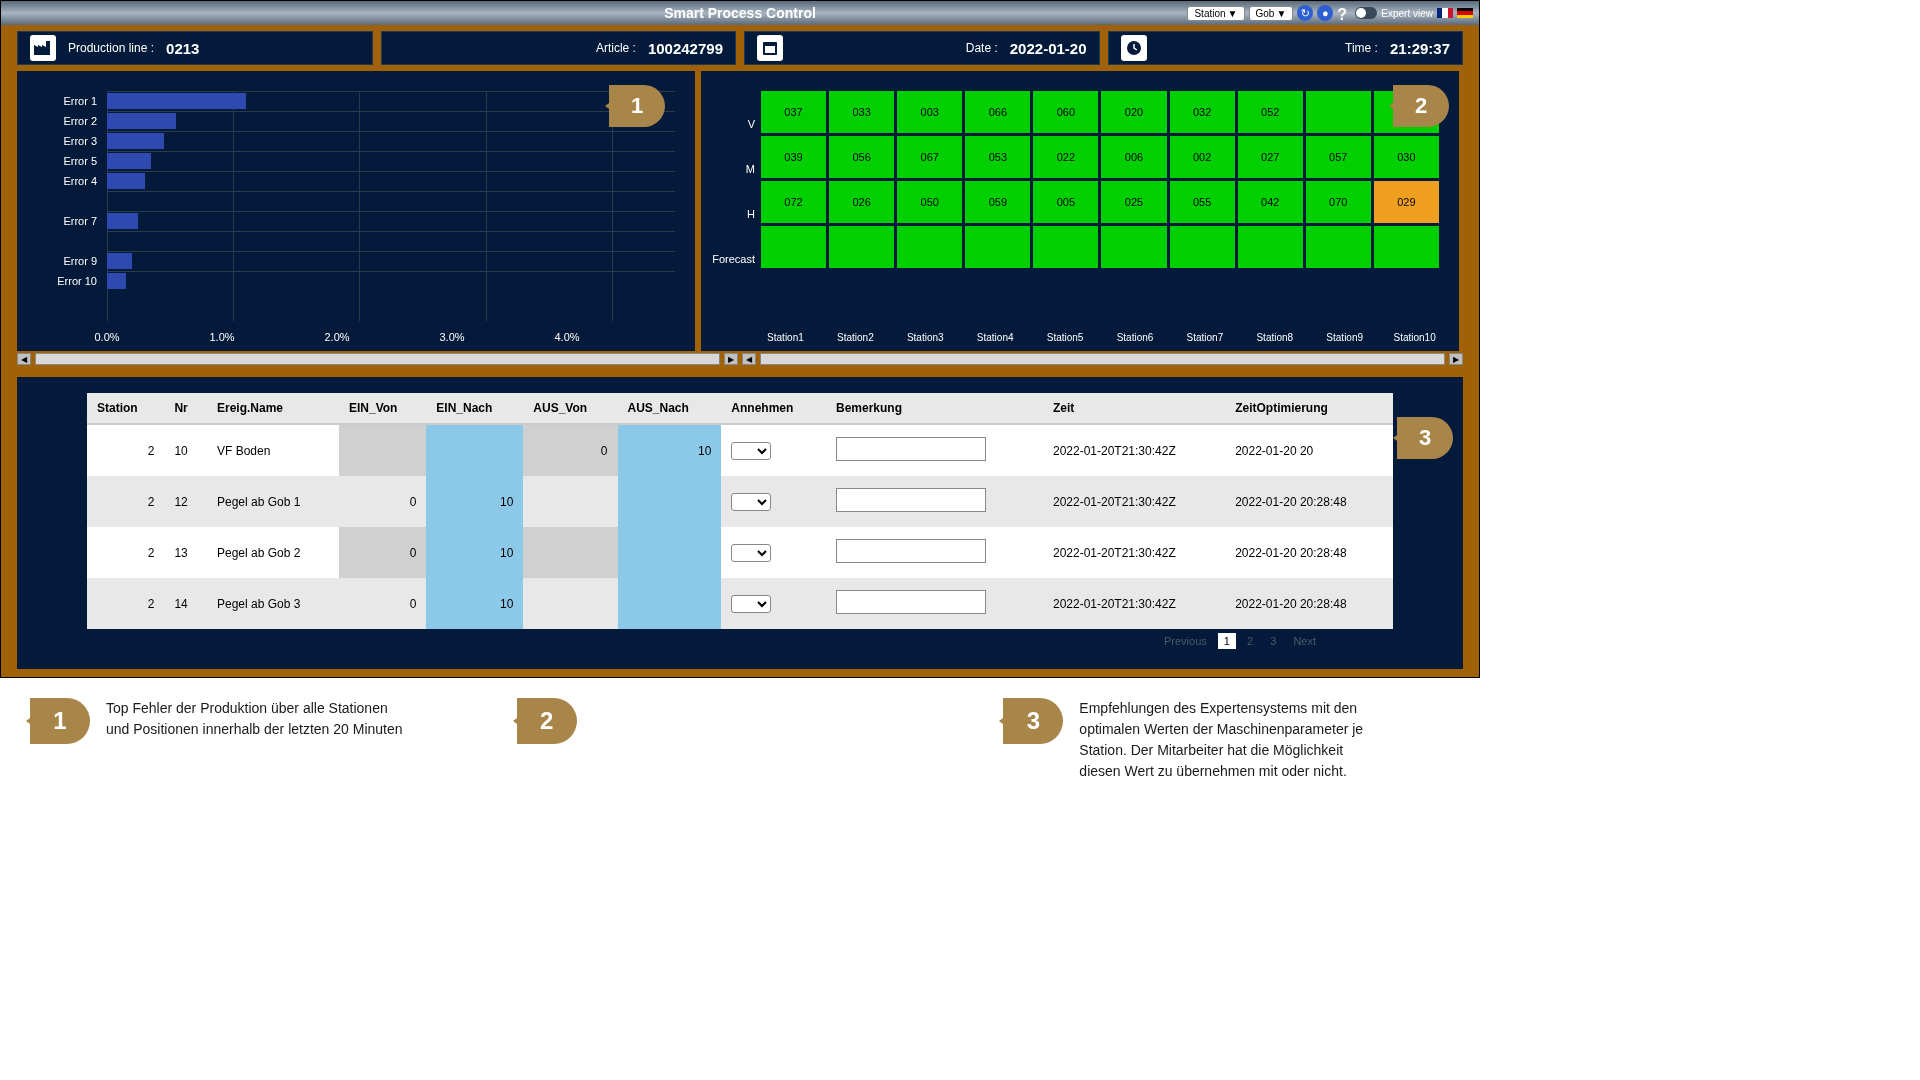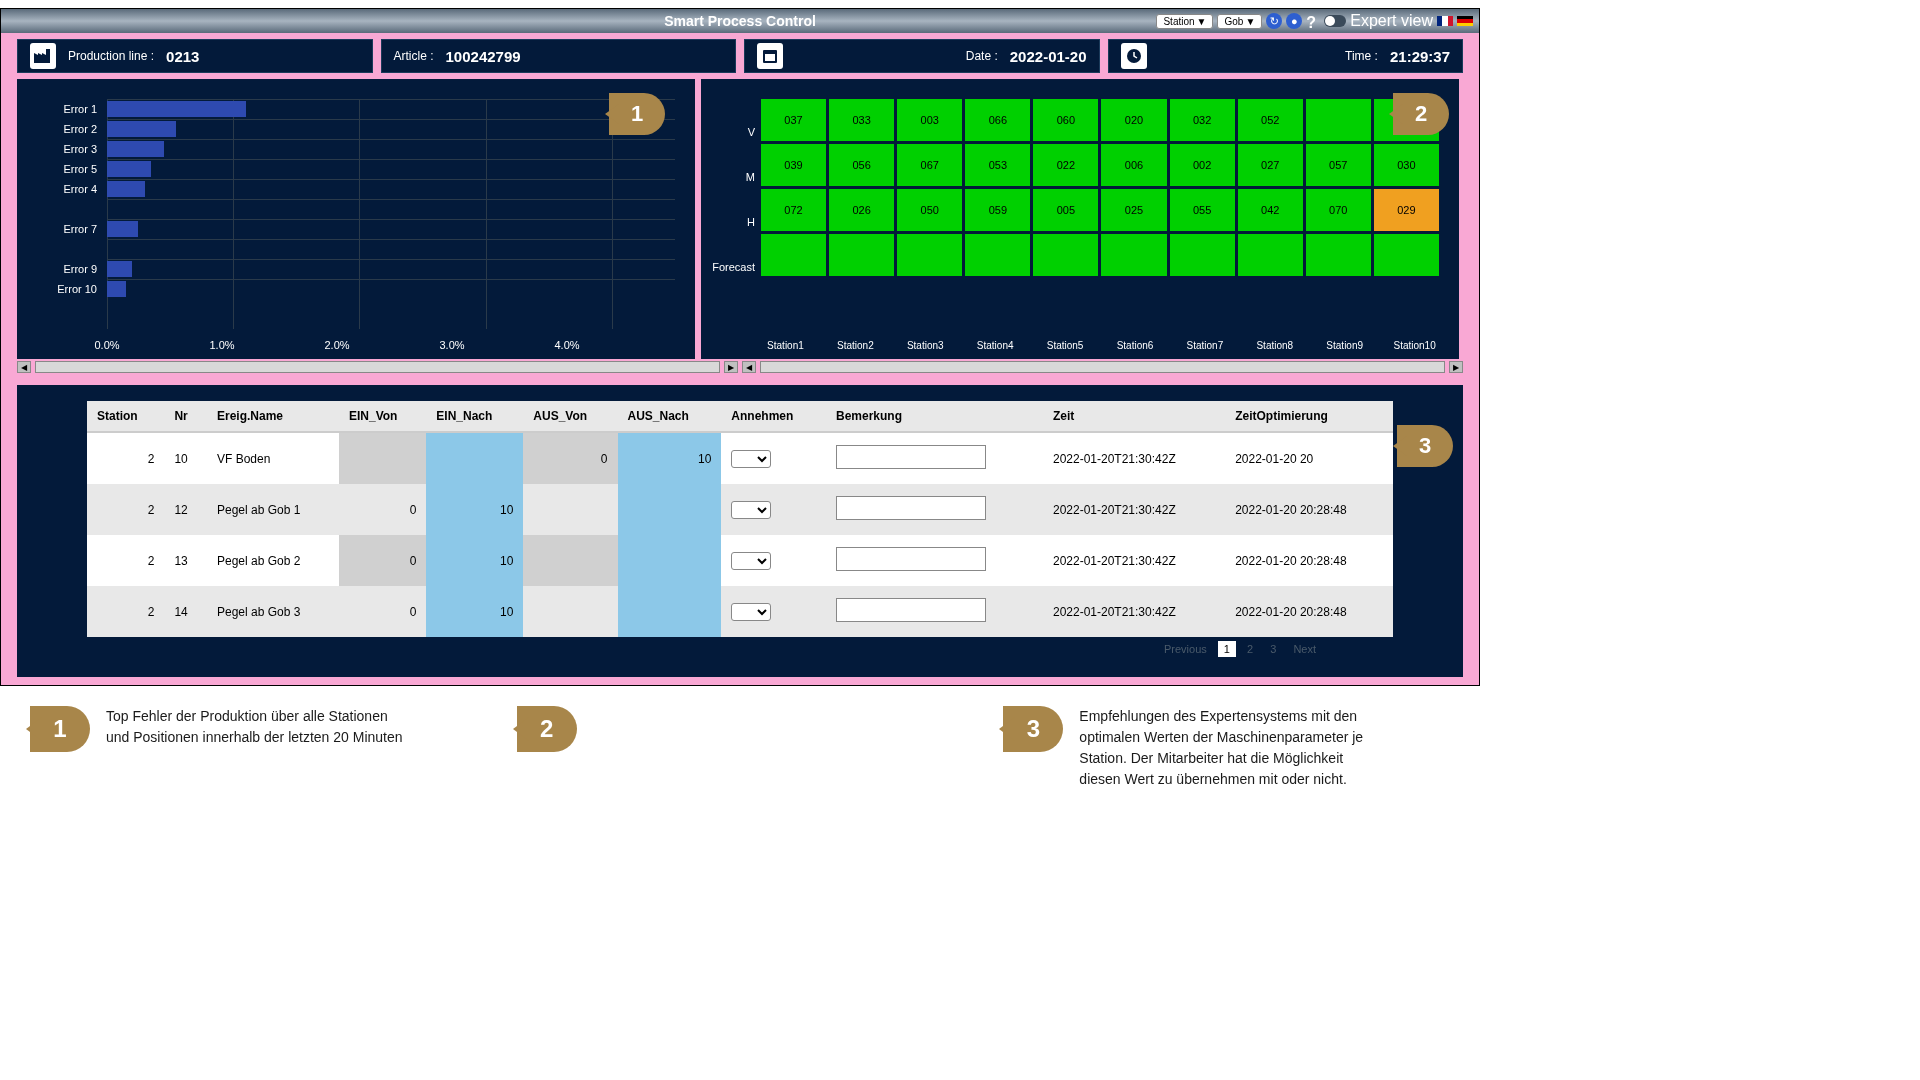--- a/index.html
+++ b/index.html
@@ -1,36 +1,36 @@
 <!DOCTYPE html>
 <html><head>
 <meta charset="utf-8">
 <style>
 * { margin: 0; padding: 0; box-sizing: border-box; font-family: Arial, sans-serif; }
 body { background: #fff; width: 1480px; height: 833px; overflow: hidden; }
-.app { background: #f9a8d4; border: 1px solid #000; margin-top: 8px; }
+.app { background: #a16207; border: 1px solid #000; }
 .titlebar { background: linear-gradient(to bottom, #5a6a7a, #a8b4c0, #5a6a7a); height: 24px; display: flex; align-items: center; justify-content: center; position: relative; }
 .titlebar-title { color: #fff; font-weight: bold; font-size: 14px; }
 .titlebar-controls { position: absolute; right: 6px; display: flex; gap: 4px; align-items: center; }
 .tb-btn { background: #fff; border: 1px solid #888; border-radius: 3px; padding: 1px 6px; font-size: 10px; display: flex; align-items: center; gap: 2px; }
 .tb-icon { width: 16px; height: 16px; border-radius: 50%; display: inline-flex; align-items: center; justify-content: center; font-size: 11px; color: #fff; }
 .tb-blue { background: #2e5fd0; }
 .tb-help { width: 14px; height: 14px; background: transparent; color: #fff; font-weight: bold; }
 .toggle { width: 22px; height: 12px; background: #3a4a5a; border-radius: 6px; position: relative; }
 .toggle::after { content: ''; position: absolute; width: 10px; height: 10px; background: #fff; border-radius: 50%; top: 1px; left: 1px; }
-.expert-label { color: #fff; font-size: 16px; }
+.expert-label { color: #fff; font-size: 10px; }
 .flag { width: 16px; height: 10px; background: linear-gradient(to right, #00247d 33%, #fff 33%, #fff 66%, #cf142b 66%); }
 .flag2 { width: 16px; height: 10px; background: linear-gradient(to bottom, #000 33%, #dd0000 33%, #dd0000 66%, #ffce00 66%); }
 
 .info-row { display: flex; gap: 8px; padding: 6px 16px; }
 .info-box { flex: 1; background: #031a3a; border: 1px solid #1a3a5a; height: 34px; display: flex; align-items: center; color: #fff; padding: 8px 12px; gap: 12px; }
 .info-icon { width: 26px; height: 26px; background: #fff; border-radius: 3px; display: flex; align-items: center; justify-content: center; }
 .info-label { font-size: 12px; }
 .info-value { font-weight: bold; font-size: 15px; }
-.info-box.centered { justify-content: flex-start; }
+.info-box.centered { justify-content: flex-end; }
 
 .panels { display: flex; gap: 2px; padding: 0 16px; }
 .panel { background: #031a3a; position: relative; }
 .panel-left { width: 678px; height: 280px; }
 .panel-right { width: 758px; height: 280px; margin-left: 4px; }
 
 .bar-chart { position: relative; padding: 20px 20px 30px 90px; height: 100%; }
 .bar-row { display: flex; align-items: center; height: 20px; }
 .bar-label { position: absolute; width: 70px; text-align: right; color: #fff; font-size: 11px; left: 10px; }
 .bar-track { position: absolute; left: 90px; right: 20px; height: 16px; }

